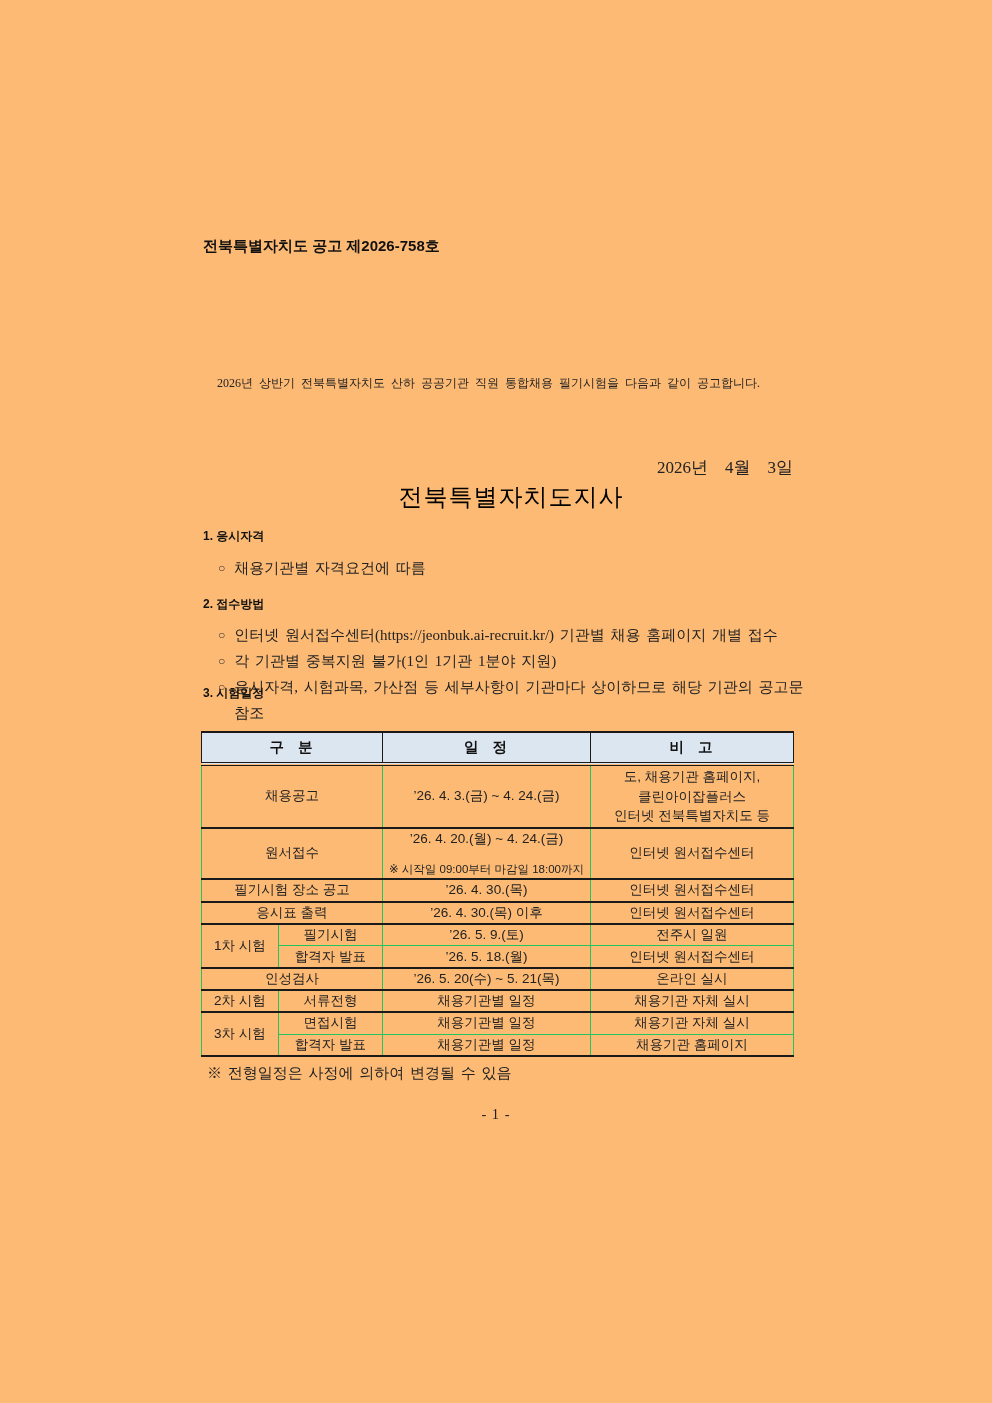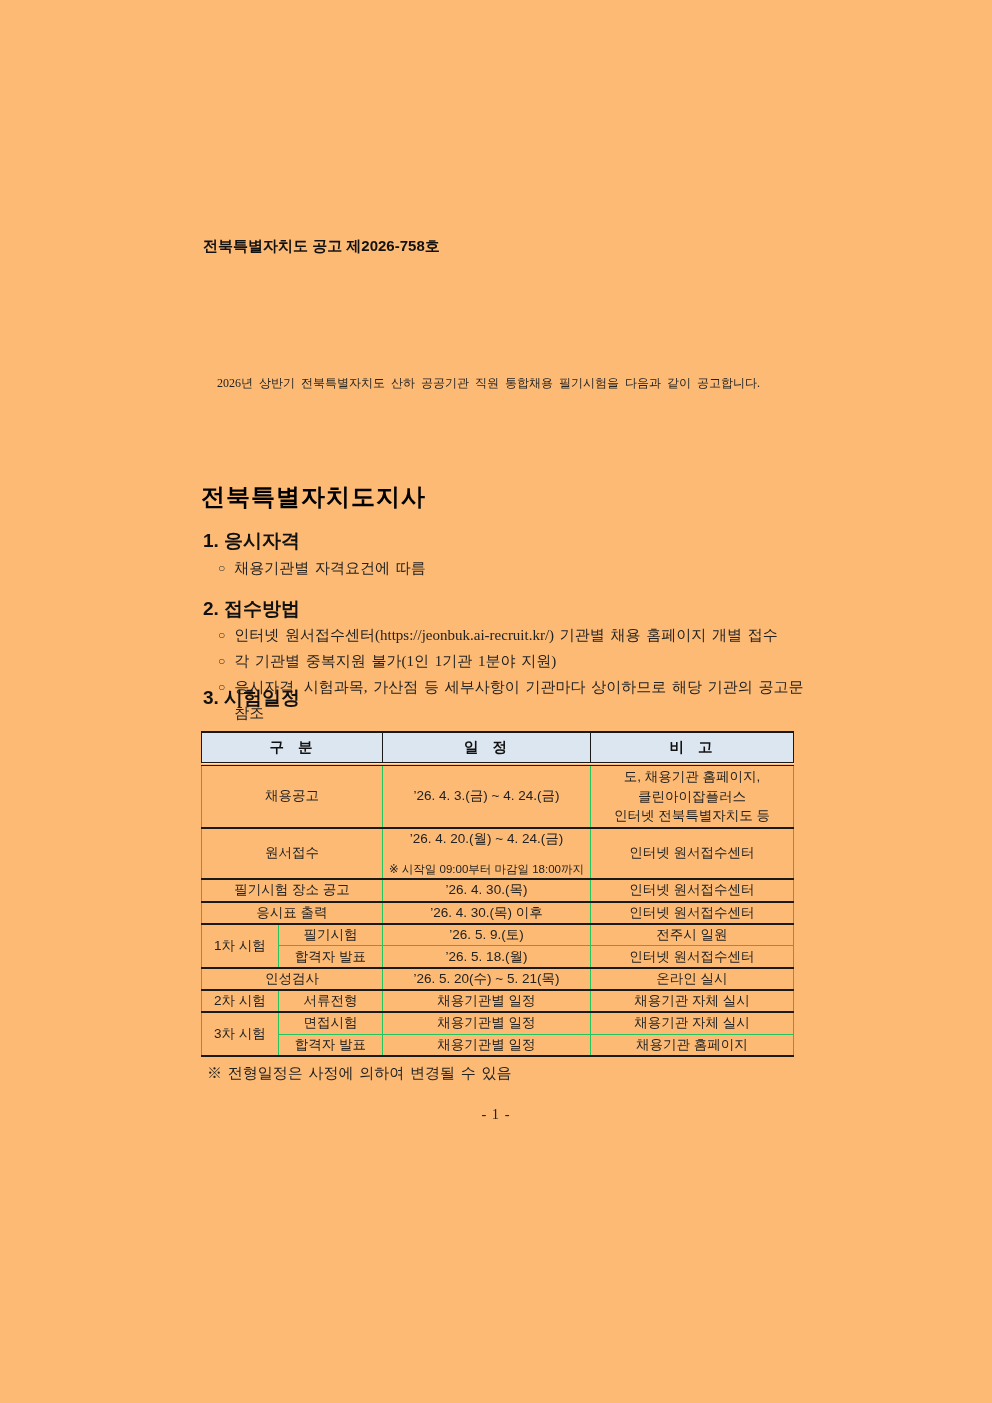--- a/index.html
+++ b/index.html
@@ -36,27 +36,27 @@
     text-align:justify;text-indent:16px;
     word-spacing:3px;color:#222;
   }
   .date-line{
     left:201px;top:456px;width:600px;
     text-align:right;padding-right:8px;
     font-size:17px;white-space:pre;color:#222;
   }
   .issuer{
     left:201px;top:481px;width:620px;
-    text-align:left;
-    font-family:"Liberation Sans","DejaVu Sans",sans-serif;
-    font-weight:bold;font-size:24px;letter-spacing:1px;color:#000;
+    text-align:center;
+    font-family:"Liberation Sans","DejaVu Sans",sans-serif;
+    font-weight:normal;font-size:24px;letter-spacing:1px;color:#000;
   }
   .sec-heading{
     font-family:"Liberation Sans","DejaVu Sans",sans-serif;
-    font-weight:bold;font-size:19px;color:#111;
+    font-weight:bold;font-size:12px;color:#111;
     left:203px;
     text-align:center;
   }
   .h-s1{top:528px;} .h-s2{top:596px;} .h-s3{top:685px;}
   .bullet-list{left:218px;width:600px;}
   .l-s1{top:555px;} .l-s2{top:622px;}
   .bullet-row{
     display:flex;align-items:flex-start;gap:9px;
     font-size:15px;line-height:26px;color:#222;
     word-spacing:2px;
@@ -102,20 +102,21 @@
 </head>
 <body>
 
 <div class="page">
 
   <div class="abs doc-number">전북특별자치도 공고 제2026-758호</div>
 
 
   <p class="abs body-par">2026년 상반기 전북특별자치도 산하 공공기관 직원 통합채용 필기시험을 다음과 같이 공고합니다.</p>
 
+  <div class="abs date-line">2026년    4월    3일</div>
 
   <div class="abs issuer">전북특별자치도지사</div>
 
   <div class="abs sec-heading h-s1">1. 응시자격</div>
   <div class="abs bullet-list l-s1">
     <div class="bullet-row">
       <span class="bullet-glyph">○</span>
       <span>채용기관별 자격요건에 따름</span>
     </div>
   </div>

